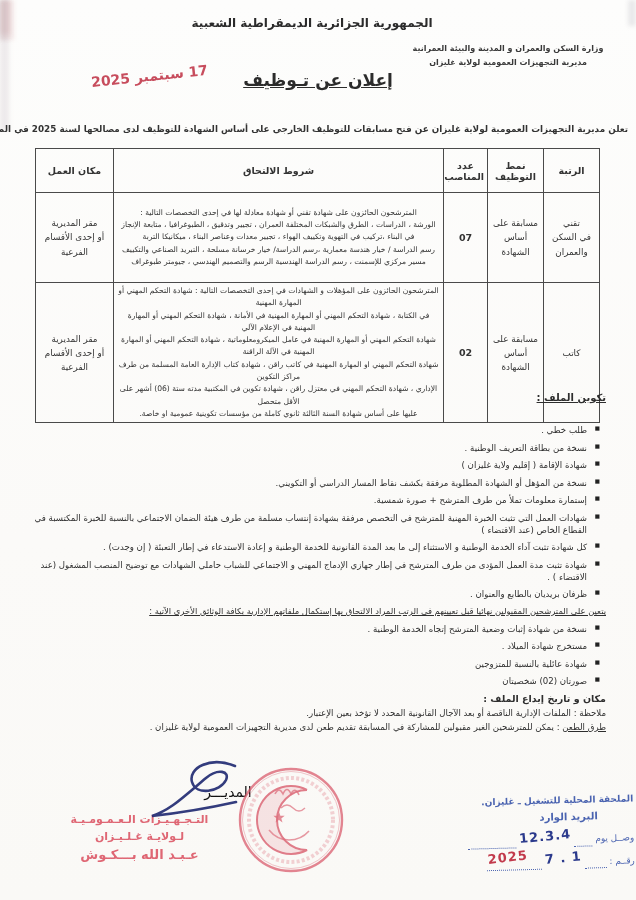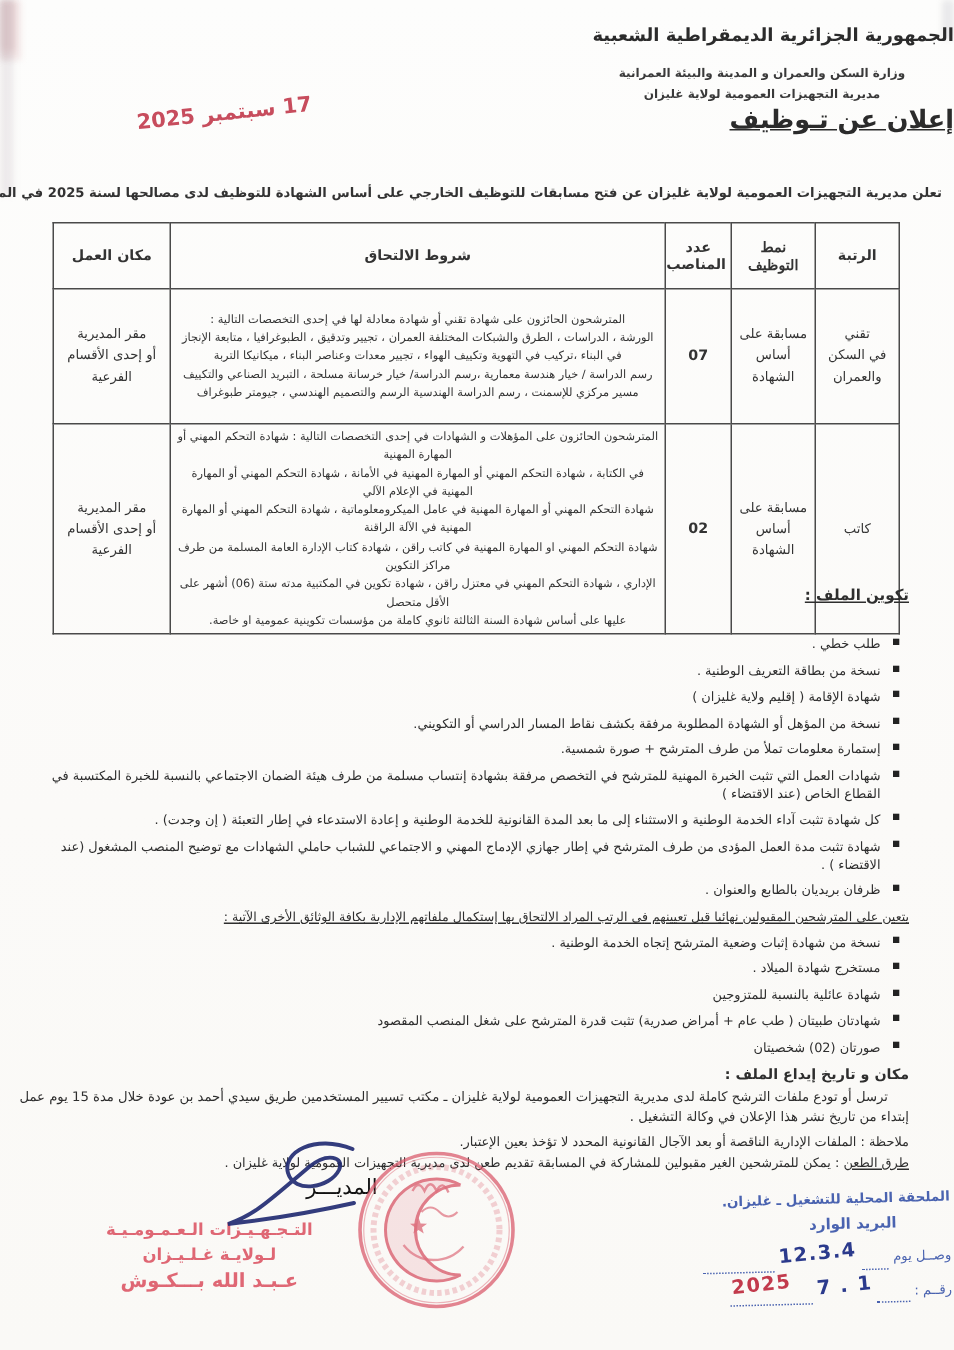--- a/index.html
+++ b/index.html
@@ -17,53 +17,53 @@
   }
   
   .smudge { position:absolute; pointer-events:none; filter:blur(2px); }
   .sm1 { left:0; top:140; width:10px; height:34px; background:rgba(205,160,160,.28); }
   .sm2 { left:0; top:300; width:8px; height:40px; background:rgba(180,180,185,.25); }
   .sm3 { left:0; top:480; width:9px; height:130px; background:rgba(185,175,180,.22); }
   .sm4 { right:0; top:142; width:8px; height:26px; background:rgba(190,190,195,.3); }
   .sm5 { left:0; top:840; width:14px; height:40px; background:rgba(220,170,175,.25); }
 
   .republic {
-    position:absolute; top:16px; right:0; left:0;
-    text-align:right; font-weight:bold; font-size:12px;
+    position:absolute; top:16px; right:12px; left:0;
+    text-align:center; font-weight:bold; font-size:12px;
   }
   .ministry {
     position:absolute; top:42px; right:8px; width:240px;
     text-align:center; font-size:8px; line-height:1.7; font-weight:bold; color:#3a3a3a;
   }
   .date-stamp {
     position:absolute; top:68px; left:62px; width:175px;
     transform:rotate(-6deg);
     color:#c23a4c; font-size:14px; font-weight:bold; letter-spacing:1px;
     text-align:center; opacity:.9;
   }
   .doc-title {
-    position:absolute; top:70px; right:0; left:0; 
+    position:absolute; top:70px; right:0; left:0; text-align:center;
     font-size:17px; font-weight:bold; text-decoration:underline; letter-spacing:1px;
   }
   .intro {
     position:absolute; top:124px; right:8px; left:4px;
     font-size:8.8px; white-space:nowrap; font-weight:bold; color:#333;
   }
 
   table.jobs-table {
     position:absolute; top:148px; right:36px;
     border-collapse:collapse; table-layout:fixed; width:564px;
     background:transparent;
   }
   .jobs-table th, .jobs-table td {
     border:1.2px solid #4a4a4a; vertical-align:middle; text-align:center;
     padding:2px 3px; color:#333;
   }
   .jobs-table th { font-size:9.5px; font-weight:bold; height:44px; }
-  .col-rank { width:56px; } .col-mode { width:56px;font-family:Liberation Serif, serif; } .col-count { width:44px; }
+  .col-rank { width:56px; } .col-mode { width:56px; } .col-count { width:44px; }
   .col-cond { width:330px; } .col-loc { width:78px; }
   .cell-rank, .cell-mode, .cell-loc { font-size:8.8px; line-height:1.6; }
   .cell-count { font-size:9.5px; font-weight:bold; }
   .cell-cond { font-size:7.6px; line-height:1.62; text-align:center; }
   .pre { white-space:pre-line; }
   tr.r1 td { height:90px; } tr.r2 td { height:100px; }
 
   .lower {
     position:absolute; top:392px; right:30px; left:12px; font-size:8.6px; color:#2e2e2e;
   }
@@ -199,27 +199,24 @@
       <li>كل شهادة تثبت آداء الخدمة الوطنية و الاستثناء إلى ما بعد المدة القانونية للخدمة الوطنية و إعادة الاستدعاء في إطار التعبئة ( إن وجدت) .</li>
       <li>شهادة تثبت مدة العمل المؤدى من طرف المترشح في إطار جهازي الإدماج المهني و الاجتماعي للشباب حاملي الشهادات مع توضيح المنصب المشغول (عند الاقتضاء ) .</li>
       <li>ظرفان بريديان بالطابع والعنوان .</li>
     </ul>
 
     <div class="ul-line">يتعين على المترشحين المقبولين نهائيا قبل تعيينهم في الرتب المراد الالتحاق بها إستكمال ملفاتهم الإدارية بكافة الوثائق الأخرى الآتية :</div>
     <ul class="blist">
       <li>نسخة من شهادة إثبات وضعية المترشح  إتجاه الخدمة الوطنية .</li>
       <li>مستخرج شهادة الميلاد .</li>
       <li>شهادة عائلية بالنسبة للمتزوجين</li>
-      <li>شهادتان طبيتان ( طب عام + أمراض صدرية) تثبت قدرة المترشح على شغل المنصب المقصود</li>
       <li>صورتان (02) شخصيتان</li>
     </ul>
 
     <div class="sec-heading2">مكان و تاريخ إيداع الملف :</div>
-    <div class="para pre">ترسل أو تودع ملفات الترشح كاملة لدى مديرية التجهيزات العمومية لولاية غليزان ـ مكتب تسيير المستخدمين طريق سيدي أحمد بن عودة خلال مدة 15 يوم عمل
-إبتداء من تاريخ نشر هذا الإعلان في وكالة التشغيل .</div>
     <div class="note">ملاحظة : الملفات الإدارية الناقصة أو بعد الآجال القانونية المحدد لا تؤخذ بعين الإعتبار.</div>
     <div class="appeal">
       <span class="u">طرق الطعن</span>
       <span>: يمكن للمترشحين الغير مقبولين للمشاركة في المسابقة تقديم طعن لدى مديرية التجهيزات العمومية لولاية غليزان .</span>
     </div>
   </div>
 
   <div class="director">المديـــر</div>
 
   <div class="red-name">

